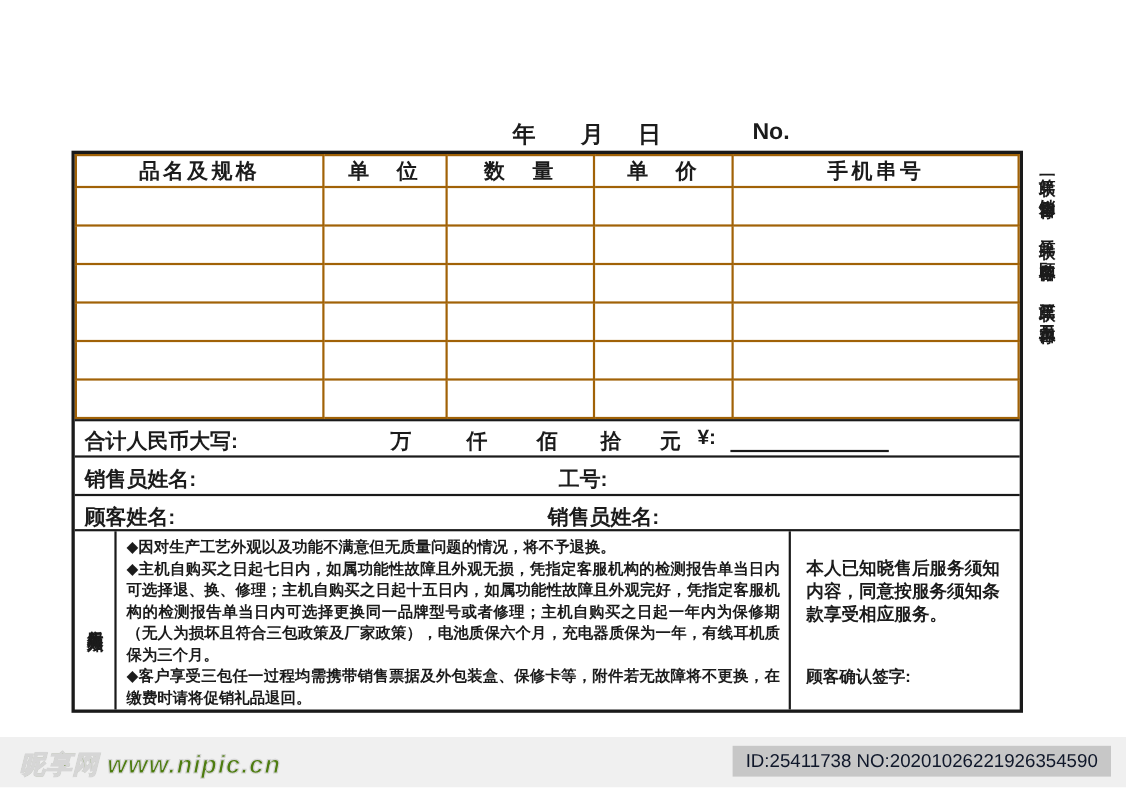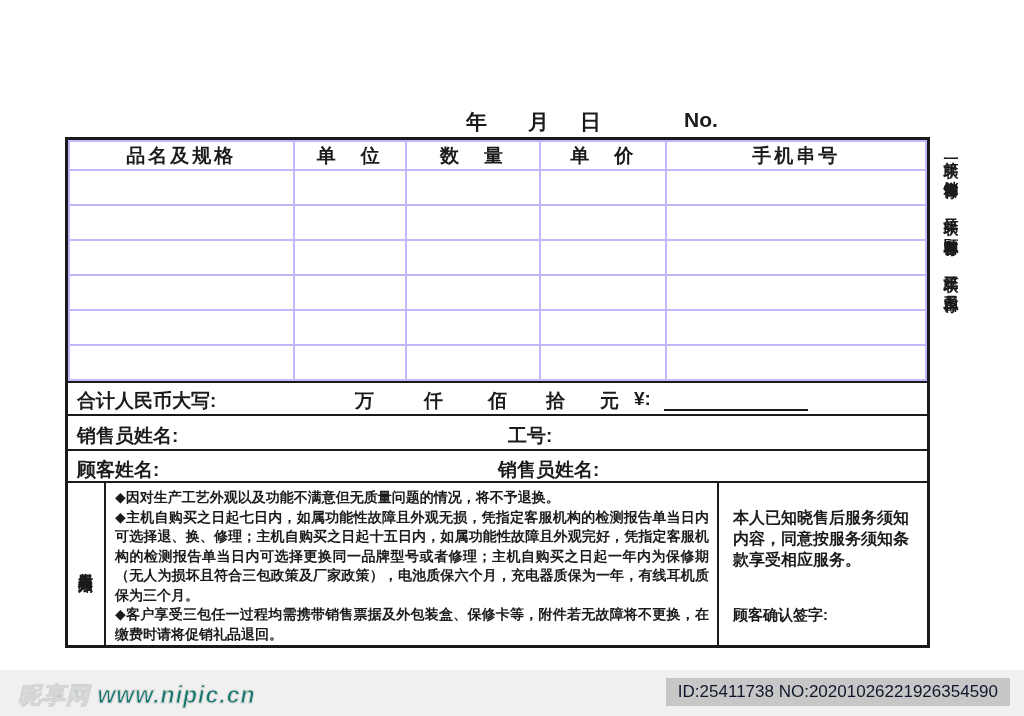--- a/index.html
+++ b/index.html
@@ -17,21 +17,21 @@
   .dateline span{ position:absolute; top:108px; font-size:21px; }
   .y-lab{ left:466px; } .m-lab{ left:528px; } .d-lab{ left:580px; }
   .no-lab{ left:684px; font-size:20px; }
   
   .form-table{
     position:absolute; left:65px; top:137px; width:865px; height:511px;
     border:3px solid #1a1a1a; box-sizing:border-box;
     display:flex; flex-direction:column; background:#fff;
   }
   table.items{ border-collapse:collapse; table-layout:fixed; width:100%; }
-  table.items th, table.items td{ border:2px solid #c4b5fd; padding:0; }
+  table.items th, table.items td{ border:2px solid #a16207; padding:0; }
   table.items th{ height:27px; font-size:19px; letter-spacing:3px; text-align:center; }
   table.items td{ height:33px; }
   .frow{ position:relative; box-sizing:border-box; border-top:2px solid #1a1a1a; }
   .frow span{ position:absolute; white-space:nowrap; }
   .total-row{ height:33px; }
   .total-row span{ top:5px; font-size:19px; }
   .lab-left{ left:9px; }
   .u0{ left:287px; } .u1{ left:356px; } .u2{ left:420px; } .u3{ left:478px; } .u4{ left:532px; }
   .yen{ left:566px; }
   .yen-line{ position:absolute; left:596px; top:26px; width:144px; border-bottom:2px solid #1a1a1a; height:0; }
@@ -65,21 +65,21 @@
     writing-mode:vertical-rl; text-orientation:upright;
     font-size:15px; line-height:1; letter-spacing:1px; white-space:nowrap;
   }
   
   .footer-bar{
     position:absolute; left:0; top:670px; width:1024px; height:46px;
     background:#f0f0f0;
   }
   .wm{
     position:absolute; left:18px; top:10px; font-size:23px; font-style:italic;
-    color:#0f766e; -webkit-text-stroke:1px #d6d6d6; text-shadow:0 0 1px #d0d0d0;
+    color:#4d7c0f; -webkit-text-stroke:1px #d6d6d6; text-shadow:0 0 1px #d0d0d0;
     letter-spacing:1px; white-space:nowrap;
   }
   .id-badge{
     position:absolute; right:14px; top:8px; height:28px; line-height:28px;
     background:#c7c7c7; color:#0f172a; font-size:17px; font-weight:normal;
     padding:0 12px; white-space:nowrap;
   }
 </style>
 </head>
 <body>

